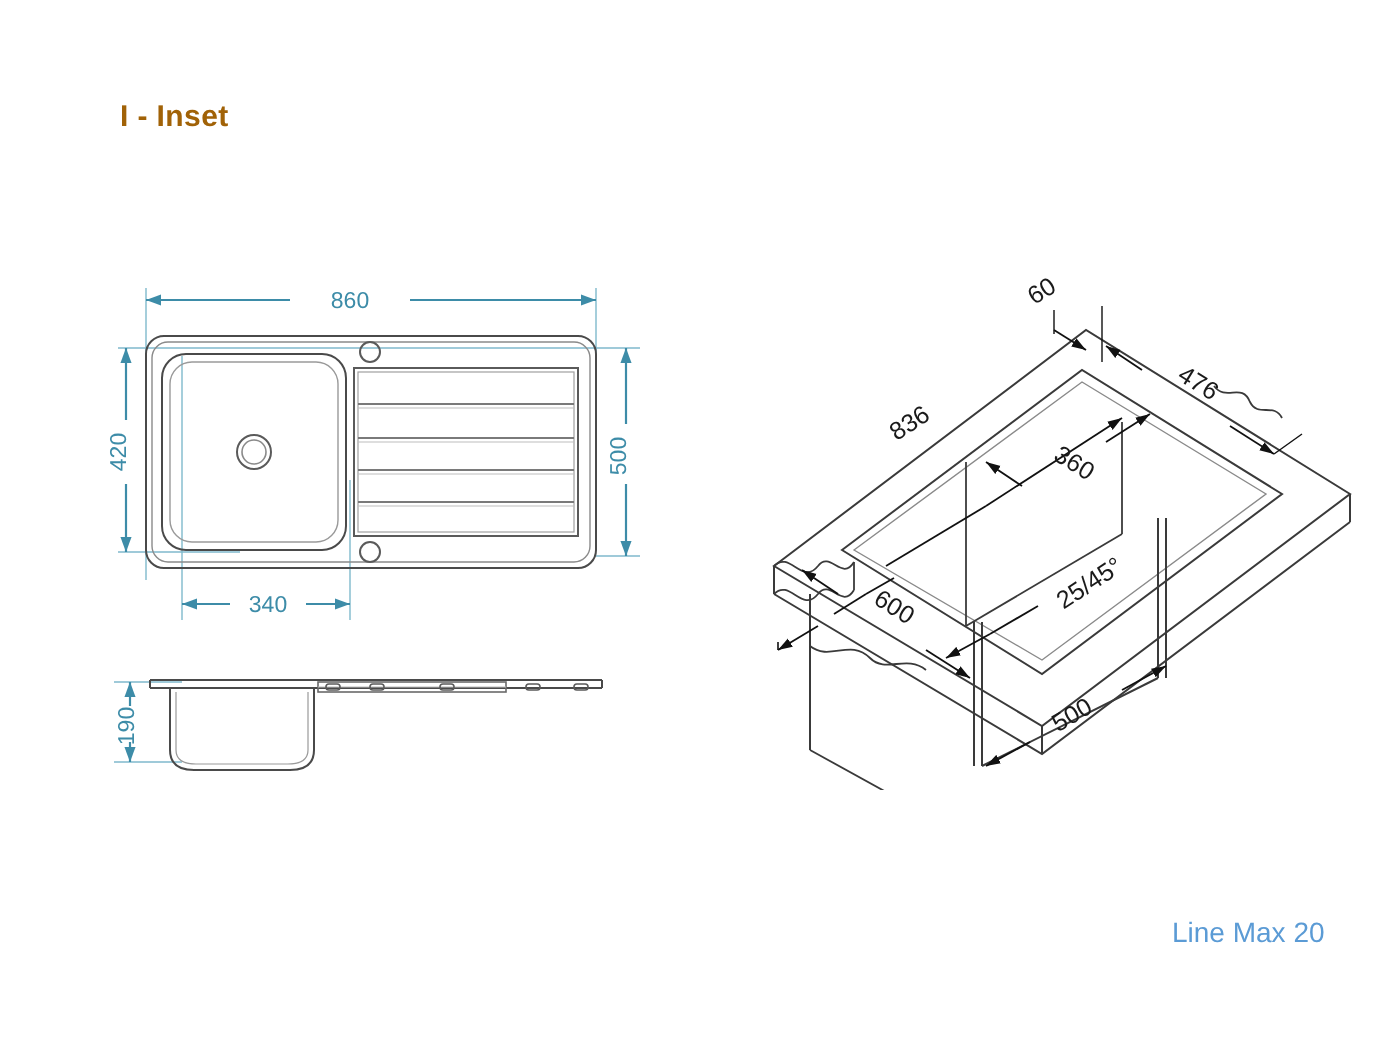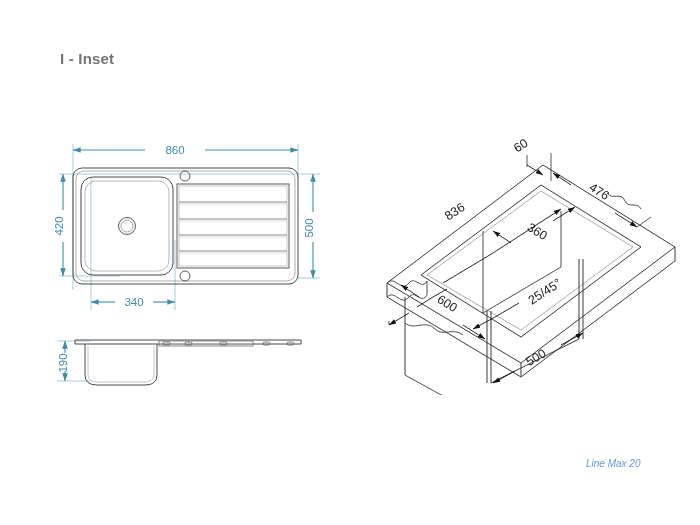--- a/index.html
+++ b/index.html
@@ -20,32 +20,31 @@
     width: 700px;
     height: 525px;
     background: #ffffff;
   }
   #page-title {
     position: absolute;
     left: 60px;
     top: 50px;
     font-size: 15px;
     font-weight: bold;
-    color: #737373;
+    color: #a16207;
     letter-spacing: 0.2px;
     white-space: nowrap;
   }
   #footer-model {
     position: absolute;
     left: 586px;
     top: 458px;
-    font-size: 10px;
+    font-size: 14px;
     color: #5b9bd5;
     white-space: nowrap;
-    font-style: italic;
   }
   svg { display: block; }
   .dimtext {
     font-family: "Liberation Sans", sans-serif;
     font-size: 11.5px;
     fill: #3d8ca8;
   }
   .isotext {
     font-family: "Liberation Sans", sans-serif;
     font-size: 12.5px;

